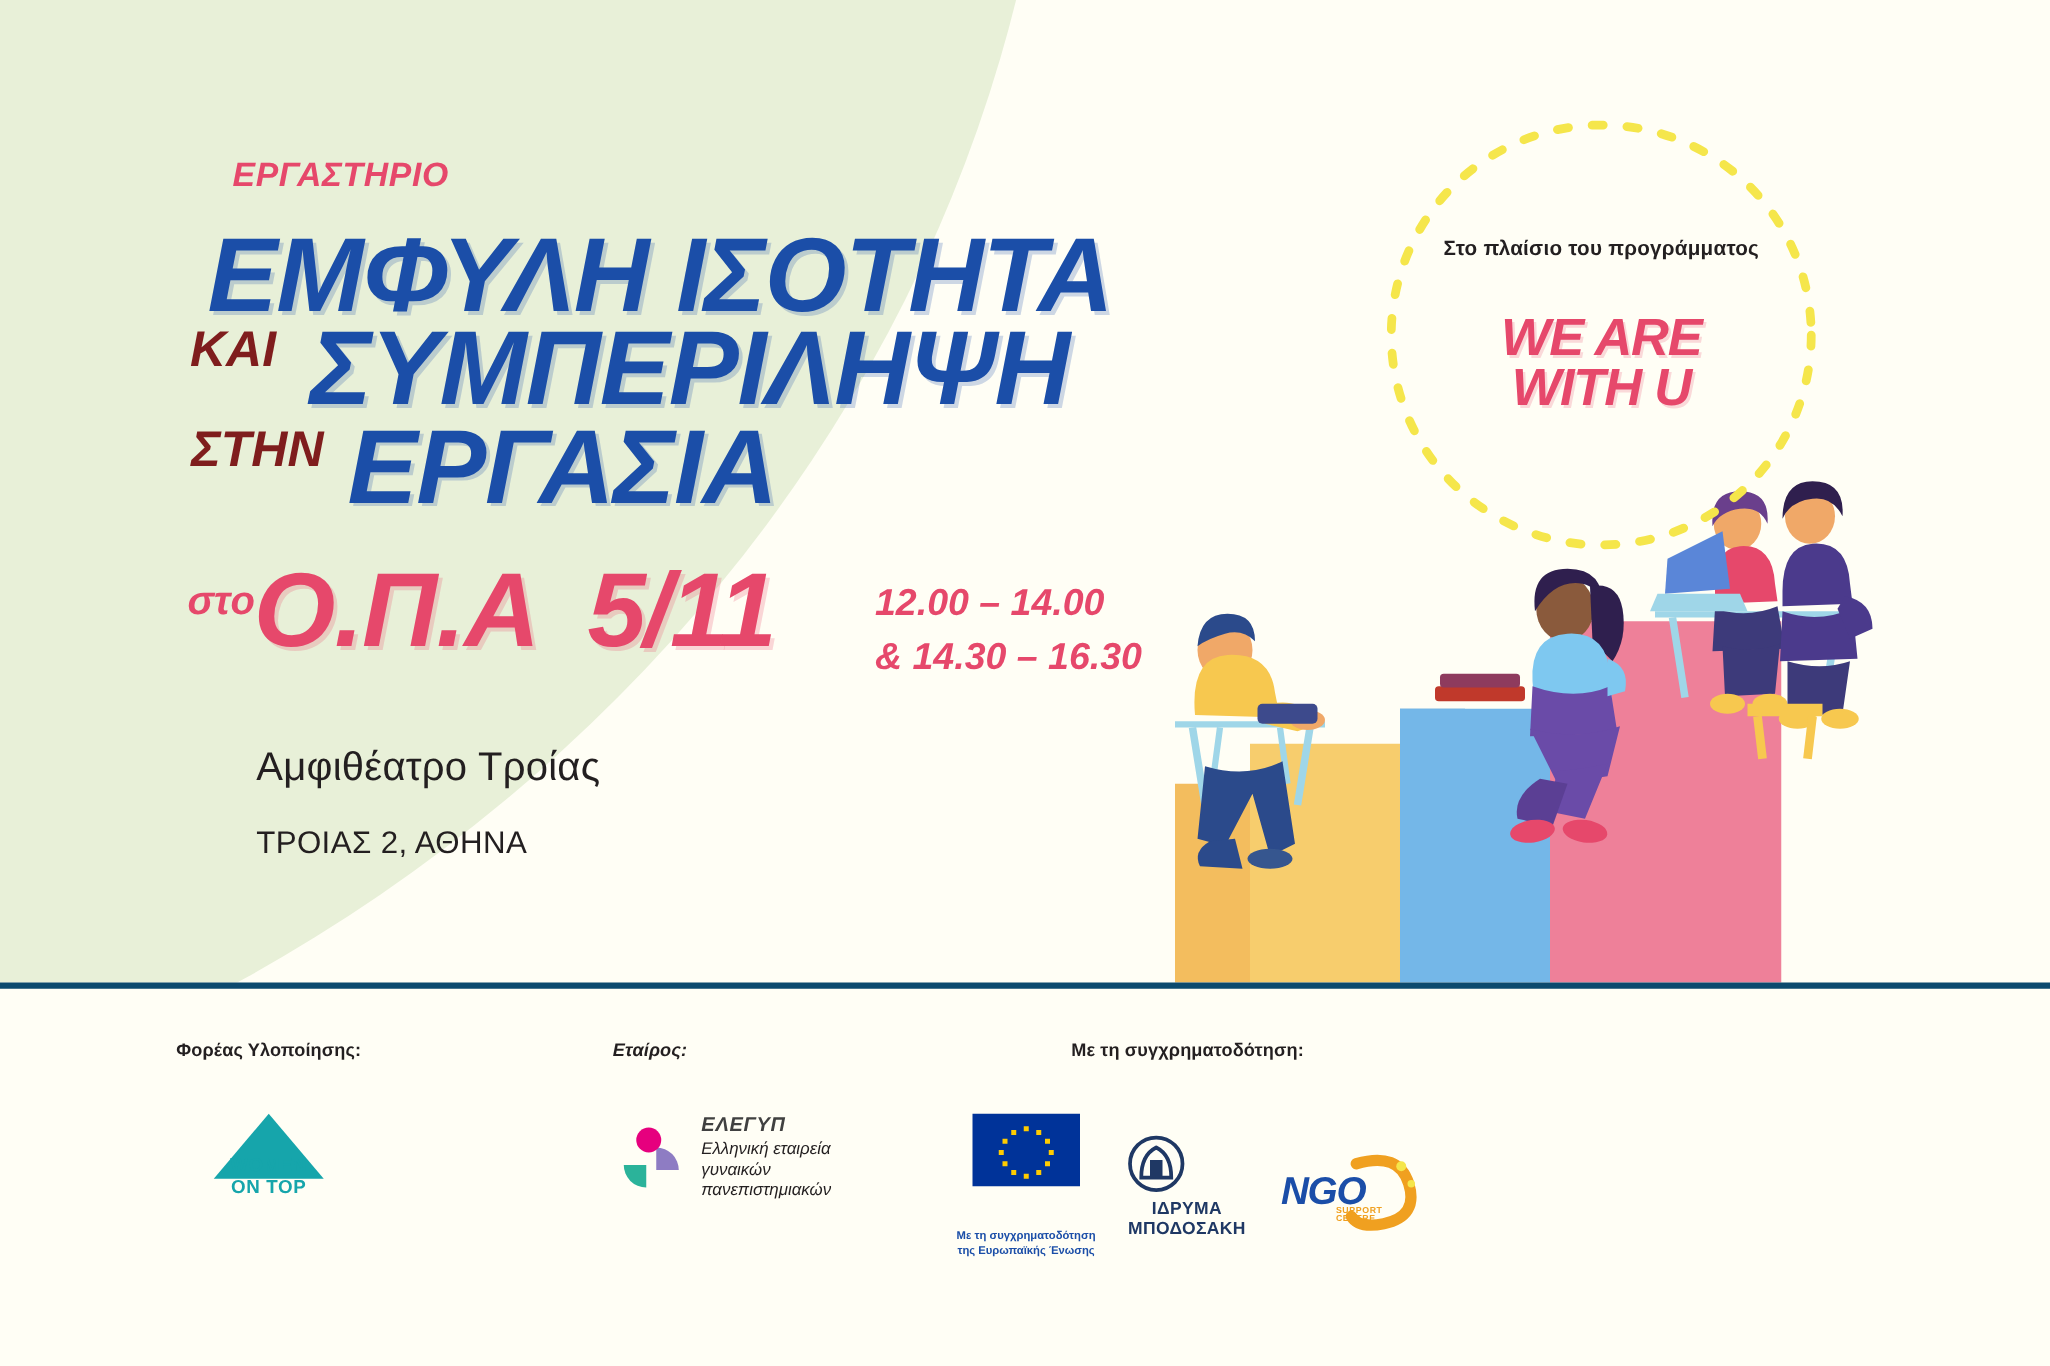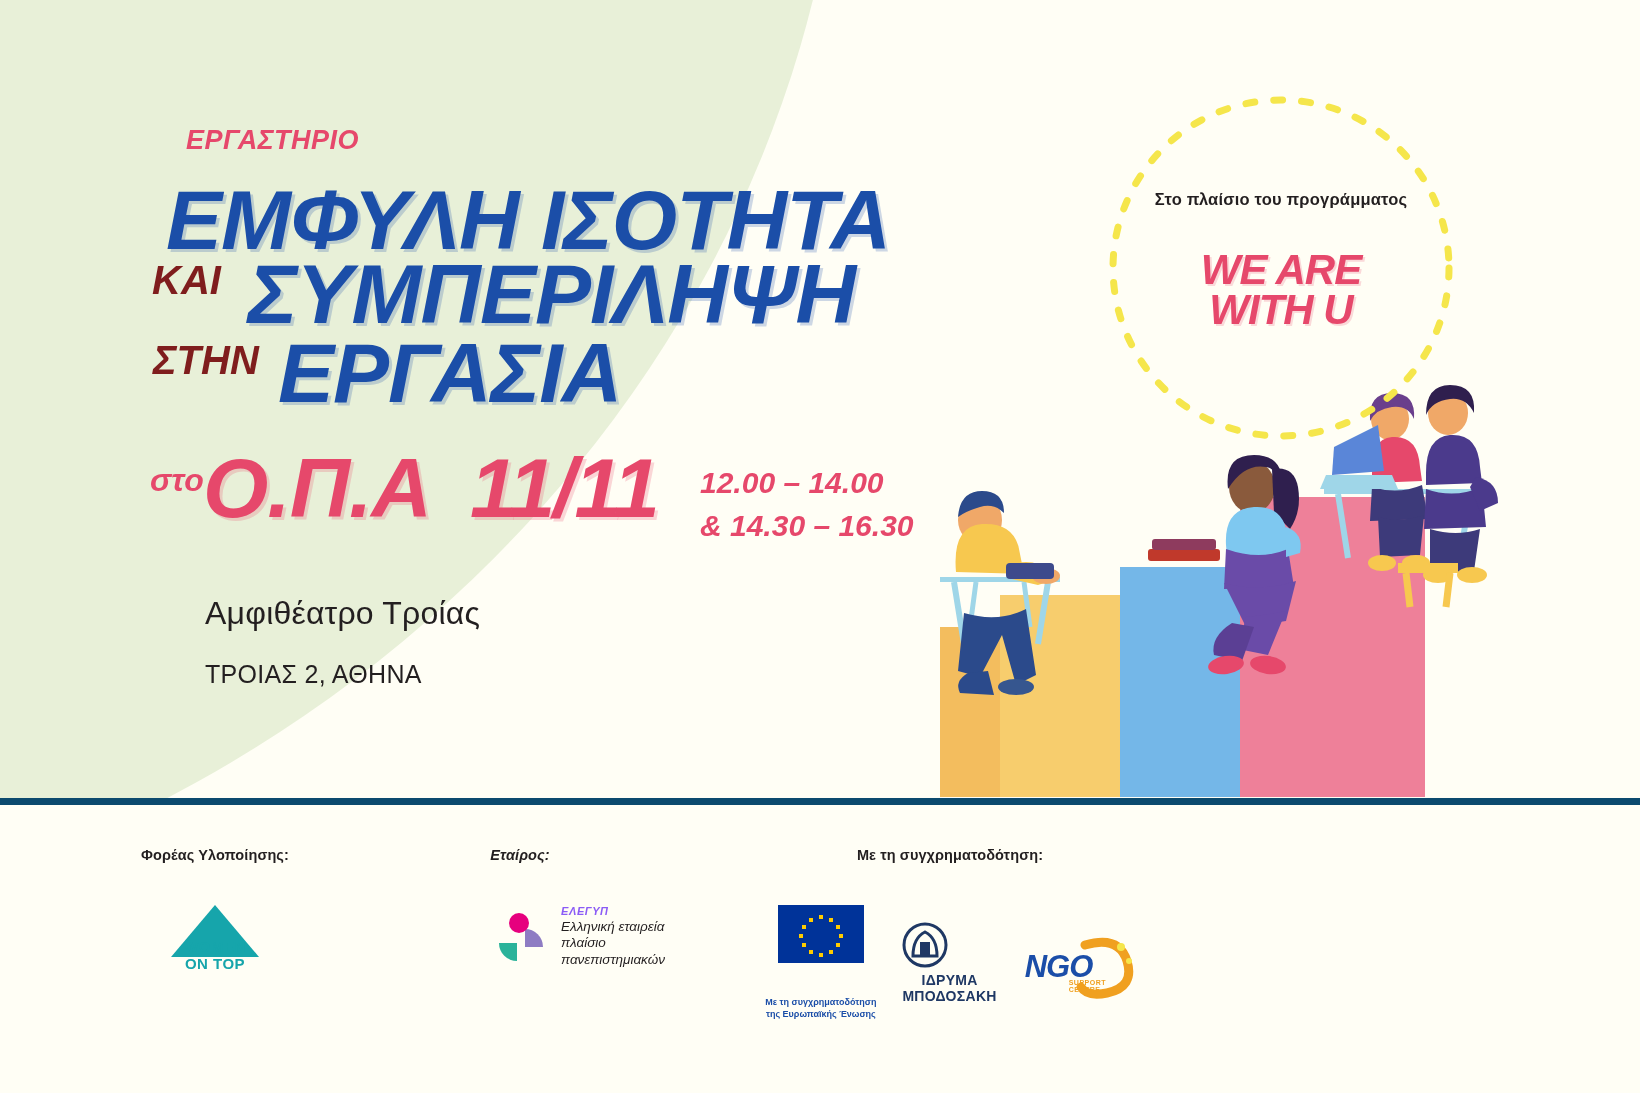--- a/index.html
+++ b/index.html
@@ -21,23 +21,23 @@
     transform: rotate(-11deg);
   }
   .bg-white-wedge {
     position: absolute; right: 0; top: 0;
     width: 760px; height: 820px;
     background: #fffef5;
   }
 
   
   .footer {
-    position: absolute; left: 0; right: 0; bottom: 0;
+    position: absolute; left: 0; right: 0; bottom: 12px;
     height: 295px; background: #fffef5;
-    border-top: 7px solid #0c4a6e;
+    border-top: 5px solid #0c4a6e;
     z-index: 6;
   }
   .footer-cols {
     position: absolute; left: 0; right: 0; top: 42px;
     display: flex; align-items: flex-start;
   }
   .fcol { display: flex; flex-direction: column; align-items: center; }
   .fcol-label {
     font-size: 14.5px; font-weight: bold; color: #231f20;
     letter-spacing: .1px; margin-bottom: 42px; white-space: nowrap;
@@ -118,21 +118,21 @@
   .illus { position: absolute; right: 40px; bottom: 296px; width: 680px; height: 420px; z-index: 3; }
 
   
   .wot { display: flex; flex-direction: column; align-items: center; }
   .wot-tri { width: 0; height: 0; border-left: 44px solid transparent; border-right: 44px solid transparent; border-bottom: 52px solid #16a5ab; }
   .wot-txt { margin-top: -18px; text-align: center; font-size: 15px; font-weight: bold; color: #16a5ab; line-height: 1.12; letter-spacing: .5px; position: relative; }
 
   .eleg { display: flex; align-items: center; gap: 10px; }
   .eleg-mark { position: relative; width: 56px; height: 56px; }
   .eleg-txt { line-height: 1.24; }
-  .eleg-title { font-size: 11px; font-weight: bold; color: #8b5cf6; letter-spacing: .6px; }
+  .eleg-title { font-size: 16px; font-weight: bold; color: #404040; letter-spacing: .6px; }
   .eleg-sub { font-size: 13.5px; color: #231f20; }
 
   .eu { display: flex; flex-direction: column; align-items: center; gap: 28px; }
   .eu-flag { width: 86px; height: 58px; background: #003399; position: relative; }
   .eu-cap { margin-top: 6px; text-align: center; font-size: 9px; font-weight: bold; color: #1b4ea8; line-height: 1.3; }
 
   .bodo { display: flex; flex-direction: column; }
   .bodo-txt { margin-top: 4px; text-align: center; font-size: 14px; font-weight: bold; color: #1f3864; line-height: 1.15; letter-spacing: .3px; }
 
   .aueb { display: flex; align-items: stretch; background: #7d2230; height: 62px; padding: 0 2px; }
@@ -157,21 +157,21 @@
 
     <div class="title-line t-small l2-kai">ΚΑΙ</div>
     <div class="title-line t-main l2">ΣΥΜΠΕΡΙΛΗΨΗ</div>
 
     <div class="title-line t-small l3-stin">ΣΤΗΝ</div>
     <div class="title-line t-main l3">ΕΡΓΑΣΙΑ</div>
   </div>
 
   <div class="sto">στο</div>
   <div class="opa">Ο.Π.Α</div>
-  <div class="daynum">11/11</div>
+  <div class="daynum">5/11</div>
   <div class="times">
     <div>12.00 – 14.00</div>
     <div>&amp; 14.30 – 16.30</div>
   </div>
 
   <div class="venue-name">Αμφιθέατρο Τροίας</div>
   <div class="venue-addr">ΤΡΟΙΑΣ 2, ΑΘΗΝΑ</div>
 
   <div class="badge">
     <svg viewBox="0 0 346 346">
@@ -273,21 +273,21 @@
         <div class="fcol-label" style="margin-right:120px;">Εταίρος:</div>
         <div class="eleg">
           <svg class="eleg-mark" viewBox="0 0 56 56">
             <path d="M4 34 a18 18 0 0 0 18 18 l0 -18 z" fill="#2bb39a"></path>
             <path d="M30 20 a18 18 0 0 1 18 18 l-18 0 z" fill="#8e7cc3"></path>
             <circle cx="24" cy="14" r="10" fill="#e6007e"></circle>
           </svg>
           <div class="eleg-txt">
             <div class="eleg-title">ΕΛΕΓΥΠ</div>
             <div class="eleg-sub">Ελληνική εταιρεία</div>
-            <div class="eleg-sub">πλαίσιο</div>
+            <div class="eleg-sub">γυναικών</div>
             <div class="eleg-sub">πανεπιστημιακών</div>
           </div>
         </div>
       </div>
 
       <div class="fcol" style="width:440px;">
         <div class="fcol-label">Με τη συγχρηματοδότηση:</div>
         <div class="logo-row">
 
           <div class="eu">

